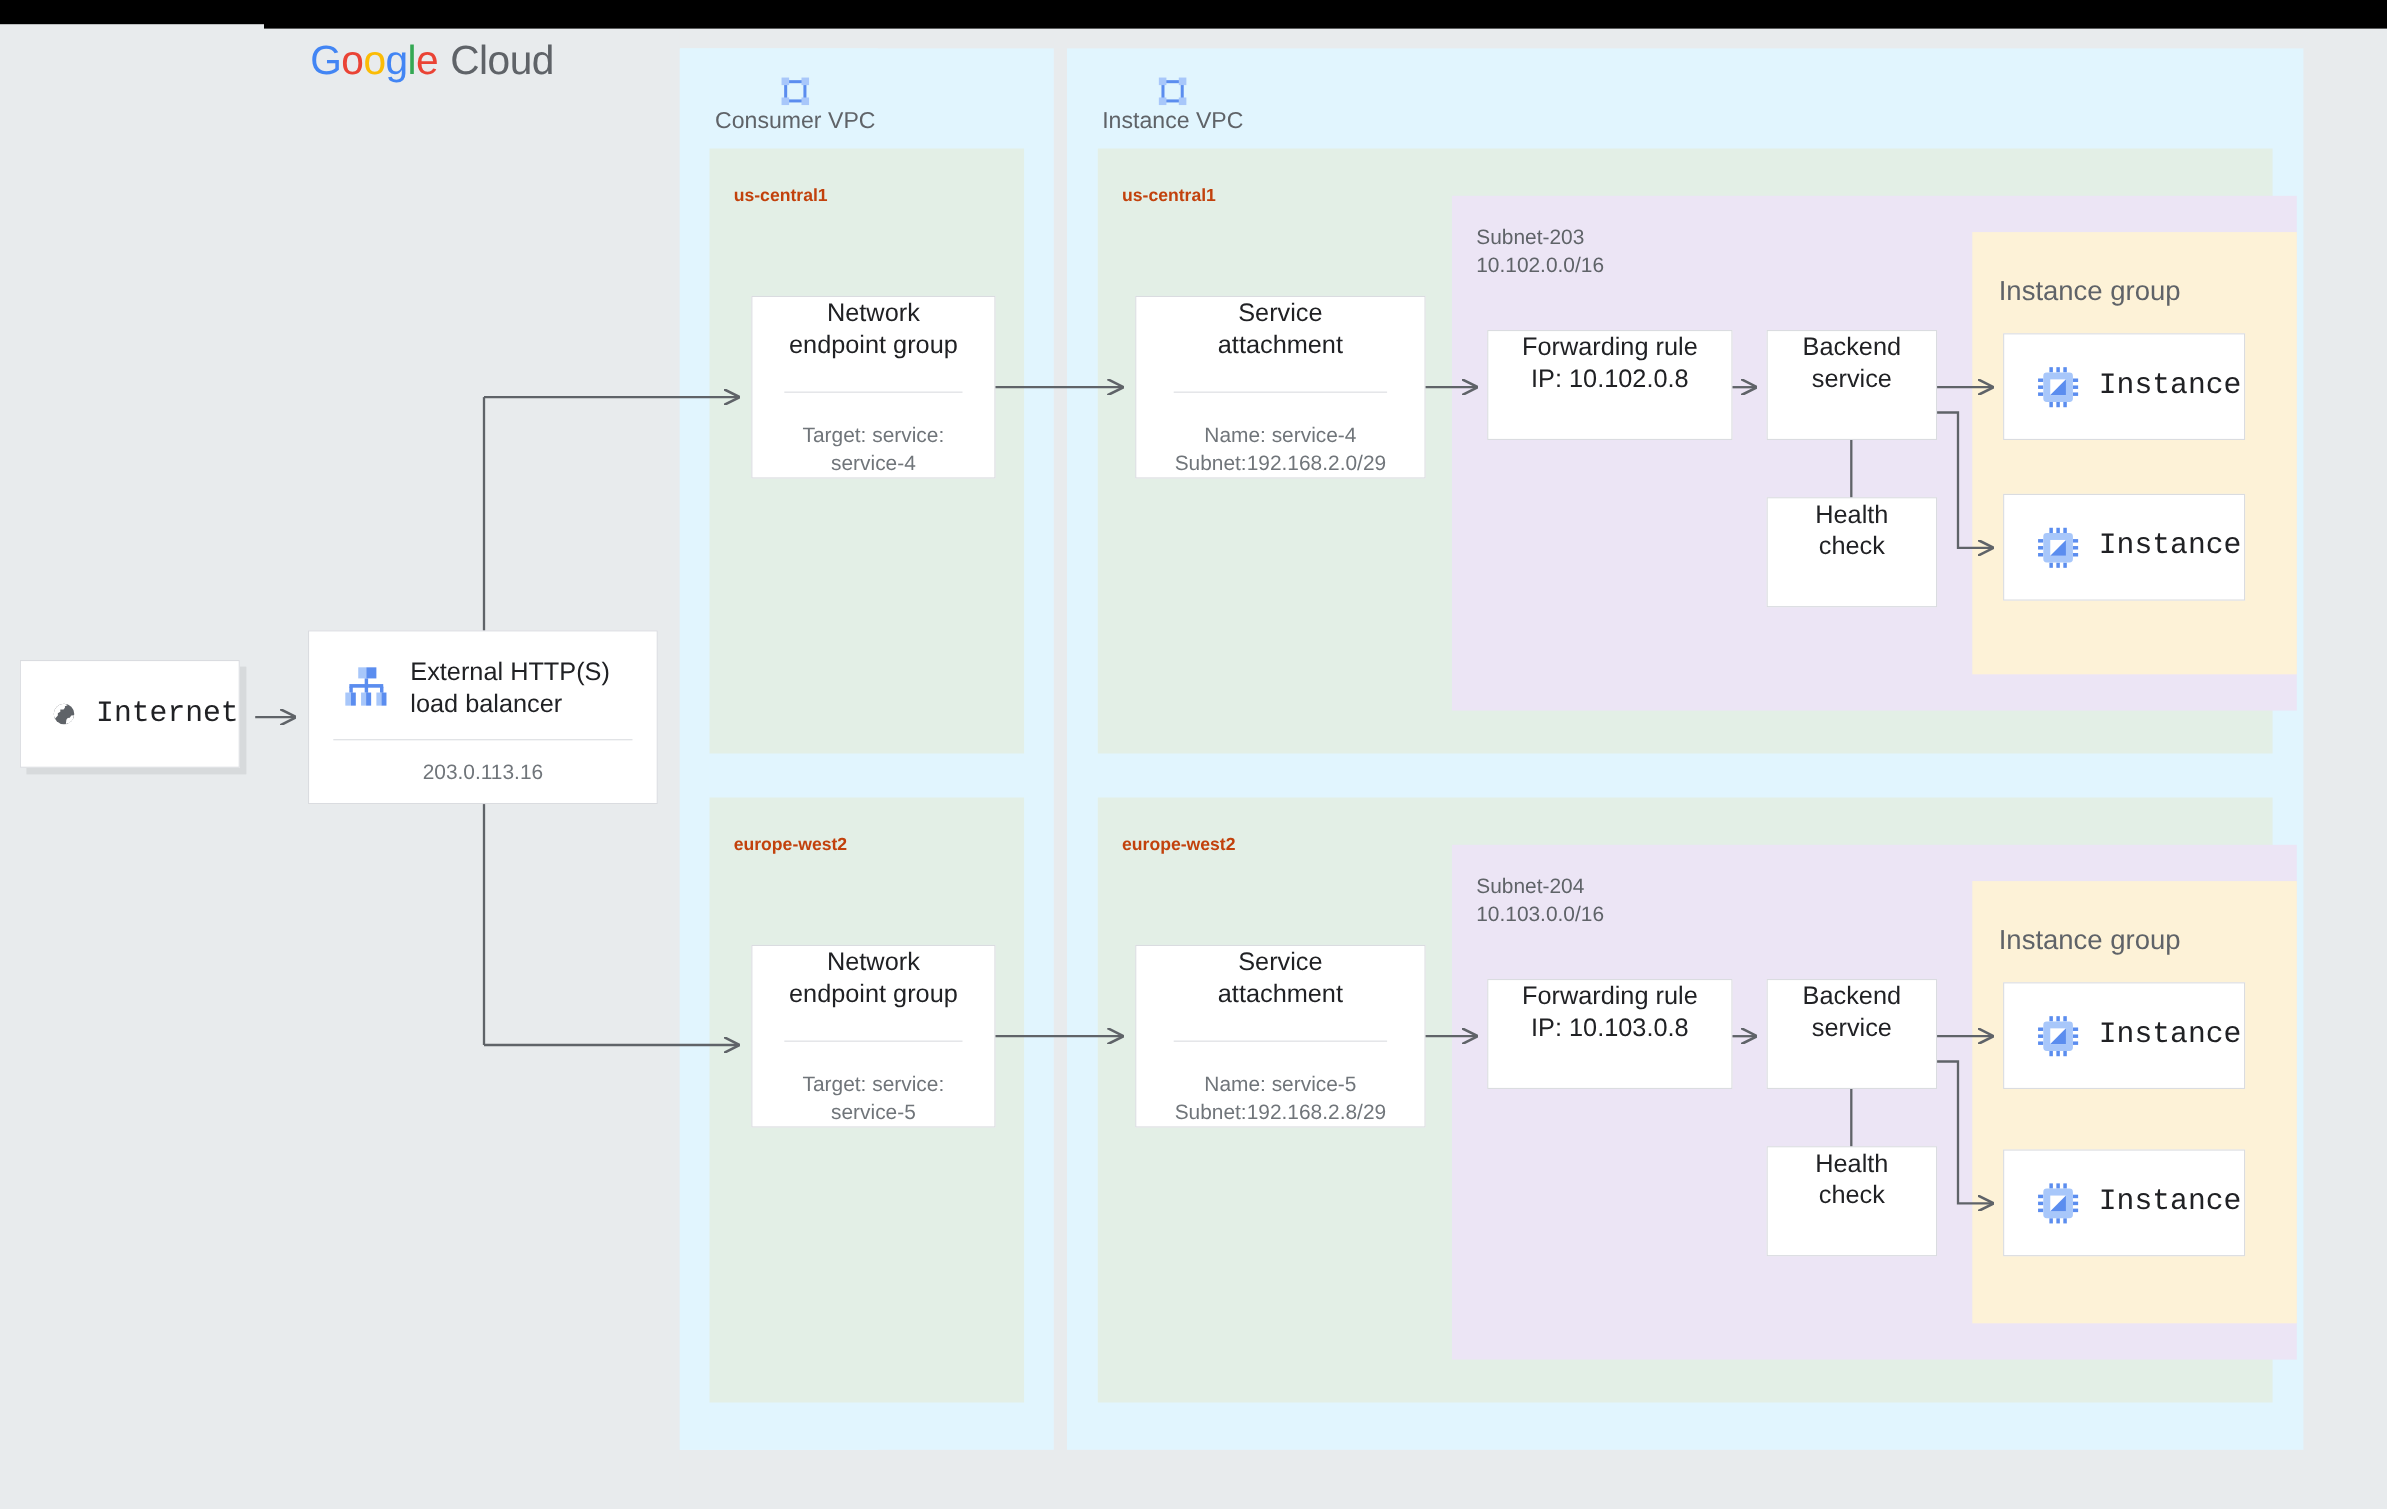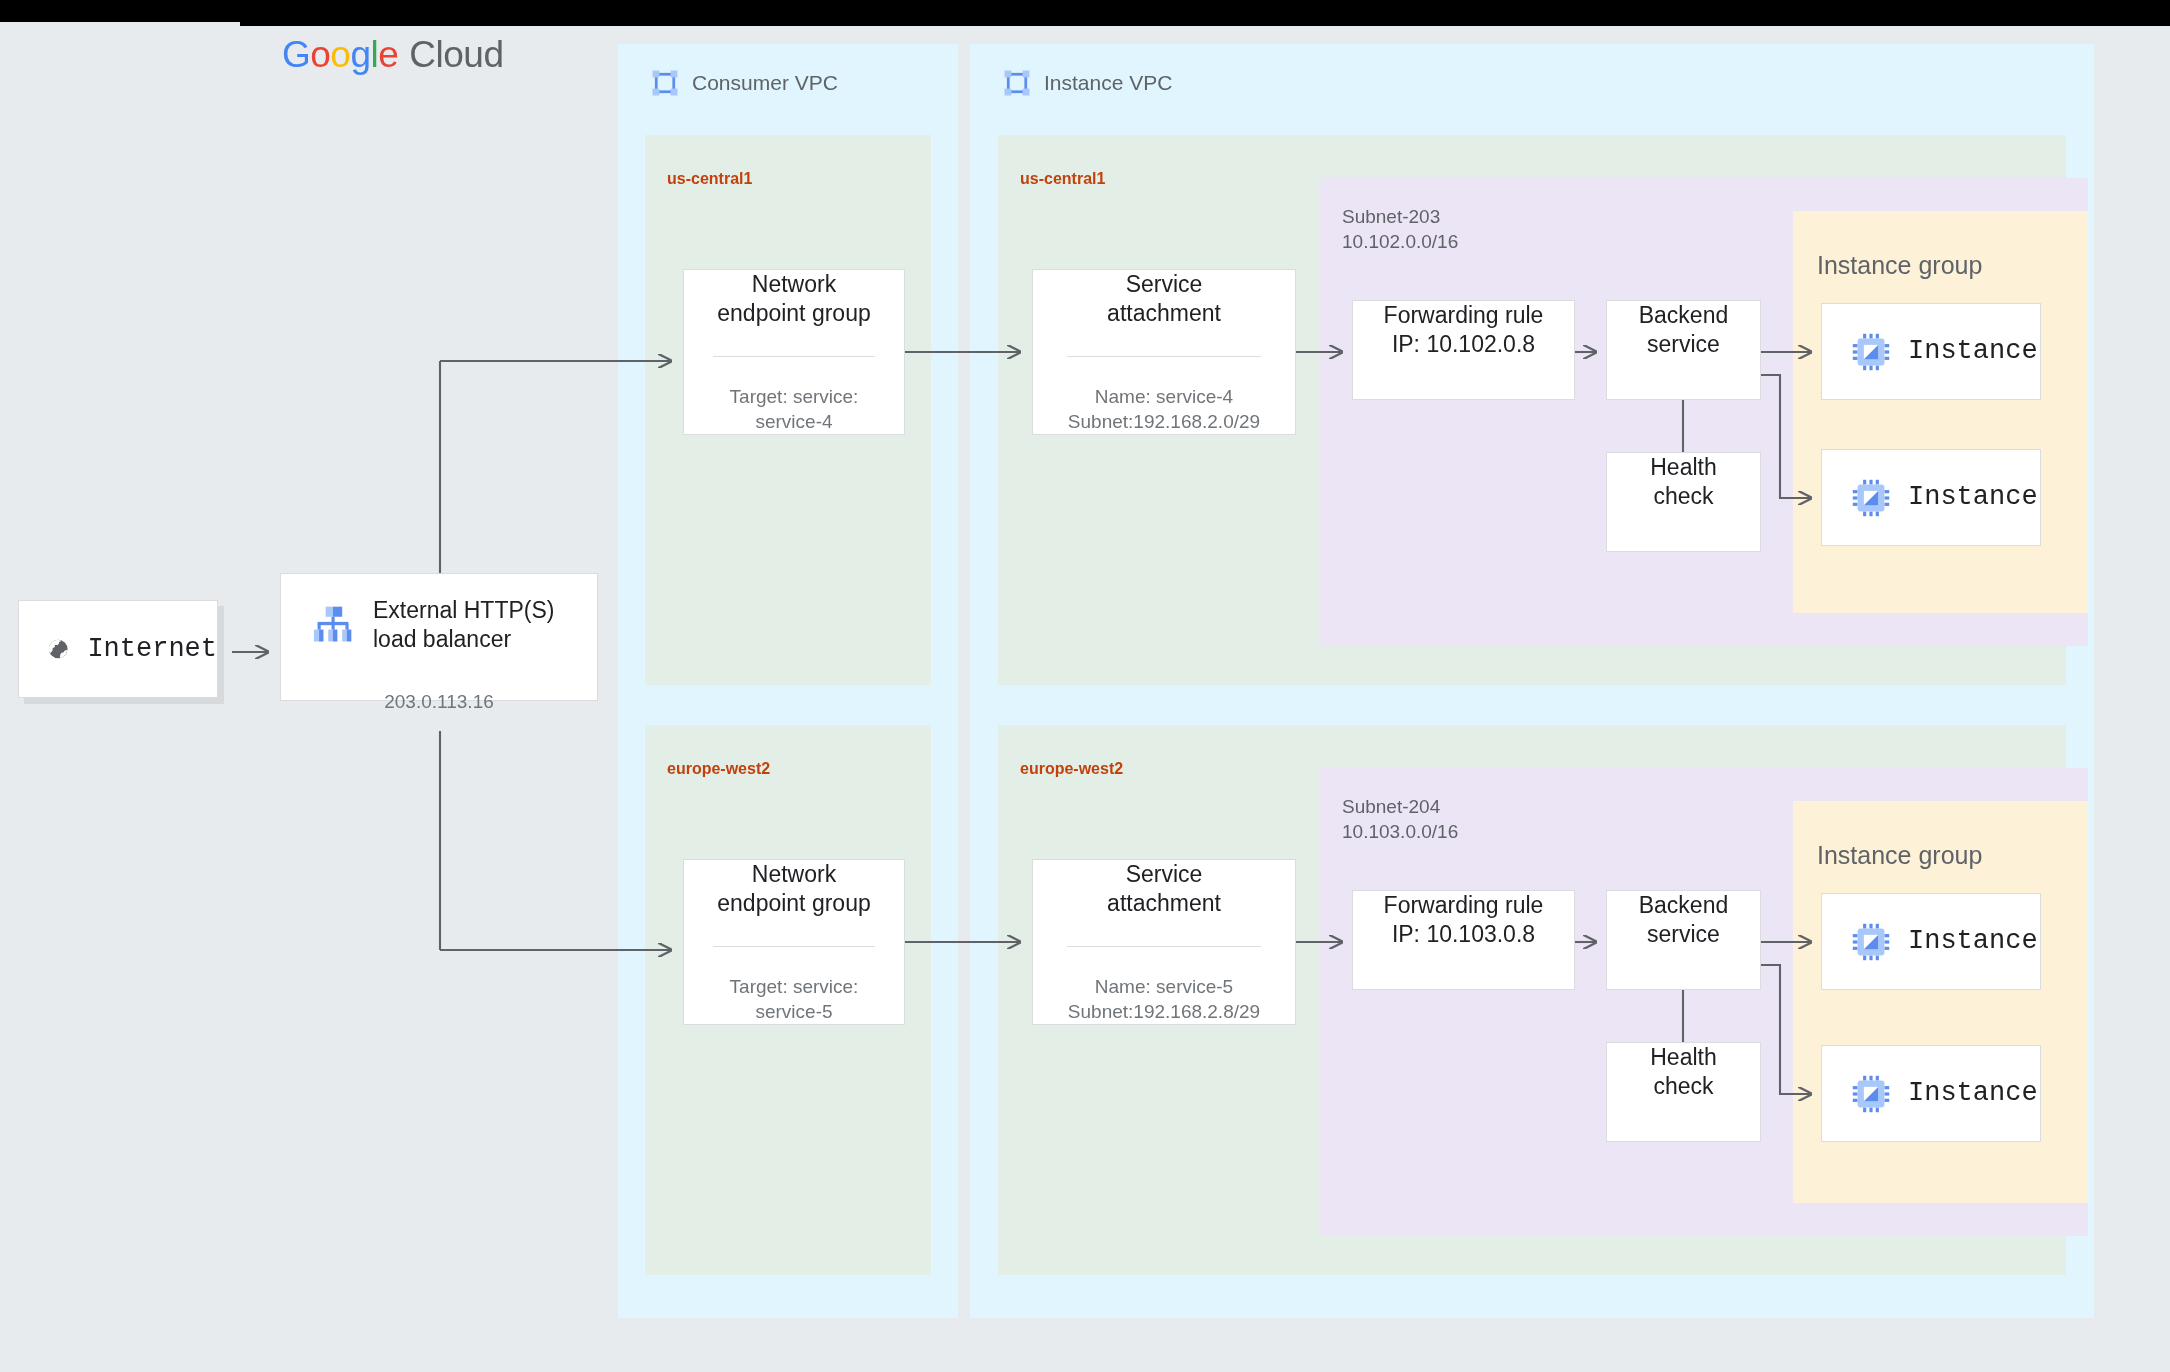--- a/index.html
+++ b/index.html
@@ -52,22 +52,22 @@
   
   .vpc {
     position: absolute;
     background: #e1f5fe;
     box-sizing: border-box;
   }
   .vpc-header {
     position: absolute;
     display: flex;
     align-items: center;
-    gap: 12px;
     white-space: nowrap;
+    flex-direction: column;
   }
   .vpc-title {
     font-size: 21px;
     color: #5f6368;
   }
   .region {
     position: absolute;
     background: #e3efe6;
     box-sizing: border-box;
   }
@@ -396,21 +396,21 @@
 
   <div class="card card-shadow" style="left:18px; top:600px; width:200px; height:98px; flex-direction:row; justify-content:flex-start; padding-left:28px; gap:18px;">
     <svg width="42" height="42" viewBox="0 0 24 24">
       <circle cx="12" cy="12" r="10" fill="#5f6368"></circle>
       <path d="M12 2 a10 10 0 0 0 -10 10 a10 10 0 0 0 1.2 4.7 L6 13.5 l0 -2.2 l2.4 -1.4 l0 -2.3 l3.1 0 l1.4 -1.5 l0 -1.6 l2.6 -1.0 A10 10 0 0 0 12 2 z" fill="#ffffff"></path>
       <path d="M13.8 21.8 a10 10 0 0 0 7.9 -8.6 l-2.6 0.4 l-1.5 2.1 l-2.0 0.3 l-1.3 1.8 z" fill="#ffffff"></path>
     </svg>
     <span class="row-label">Internet</span>
   </div>
 
-  <div class="card" style="left:280px; top:573px; width:318px; height:128px; align-items:stretch; justify-content:flex-start; padding:0;">
+  <div class="card" style="left:280px; top:573px; width:318px; height:158px; align-items:stretch; justify-content:flex-start; padding:0;">
     <div style="display:flex; flex-direction:row; align-items:center; gap:18px; padding:22px 0 0 30px;">
       <svg width="44" height="44" viewBox="0 0 24 24">
         <rect x="8" y="2" width="4" height="5.5" fill="#a8c7fa"></rect>
         <rect x="12" y="2" width="5" height="5.5" fill="#5b8def"></rect>
         <rect x="11.2" y="7.5" width="1.7" height="3.2" fill="#5b8def"></rect>
         <rect x="3.6" y="10.3" width="16.8" height="1.8" fill="#5b8def"></rect>
         <rect x="3.6" y="11.6" width="1.7" height="3.0" fill="#5b8def"></rect>
         <rect x="11.2" y="11.6" width="1.7" height="3.0" fill="#5b8def"></rect>
         <rect x="18.8" y="11.6" width="1.7" height="3.0" fill="#5b8def"></rect>
         <rect x="1.6" y="14.5" width="2.8" height="6.5" fill="#a8c7fa"></rect>

